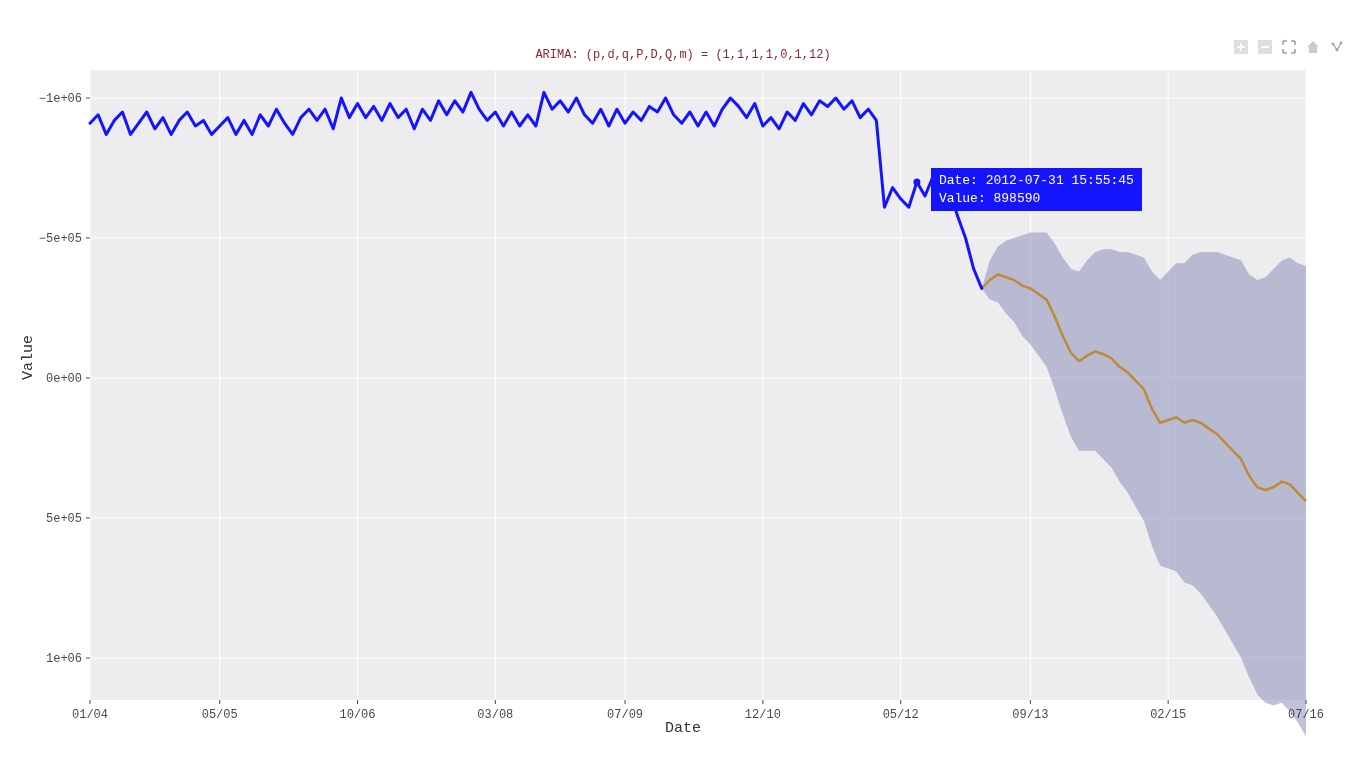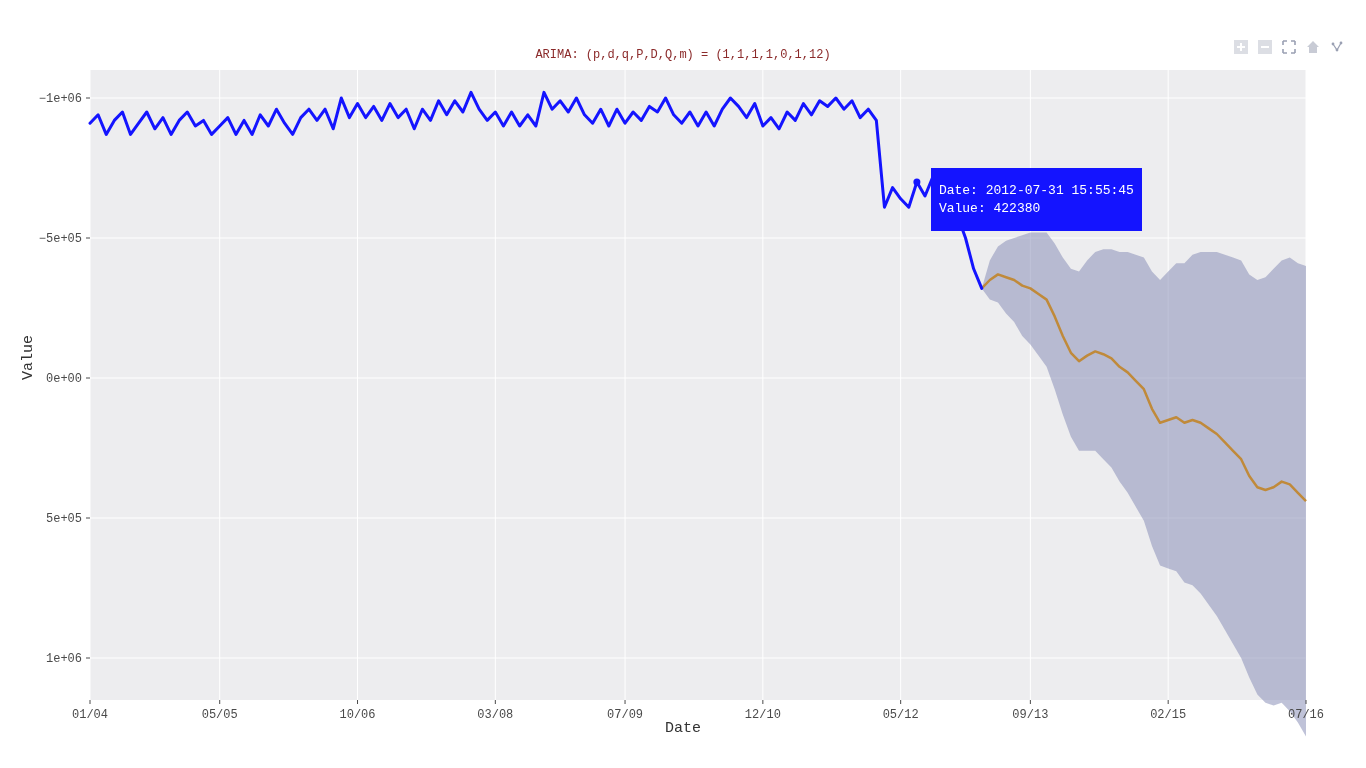--- a/index.html
+++ b/index.html
@@ -80,21 +80,21 @@
     width: 1366px;
     text-align: center;
     top: 720px;
   }
   .hoverbox {
     position: absolute;
     background: #1414ff;
     color: #fff;
     font-size: 13px;
     line-height: 1.35;
-    padding: 14px 8px;
+    padding: 4px 8px;
     white-space: nowrap;
   }
 </style>
 </head>
 <body>
 
 <div class="chart-wrap">
 
   <div class="title">ARIMA: (p,d,q,P,D,Q,m) = (1,1,1,1,0,1,12)</div>
 
@@ -198,16 +198,16 @@
     <g id="hover">
         <circle cx="826.8800000000001" cy="111.99440000000004" r="3.5" fill="#1414ff"></circle>
       </g>
   </svg>
 
   <div class="ylabel">Value</div>
   <div class="xlabel">Date</div>
 
   <div class="hoverbox" id="hoverbox" style="left: 930.88px; top: 167.994px;">
     <span>Date: 2012-07-31 15:55:45</span><br>
-    <span>Value: 422380</span>
+    <span>Value: 898590</span>
   </div>
 
 </div>
 
 </body></html>

